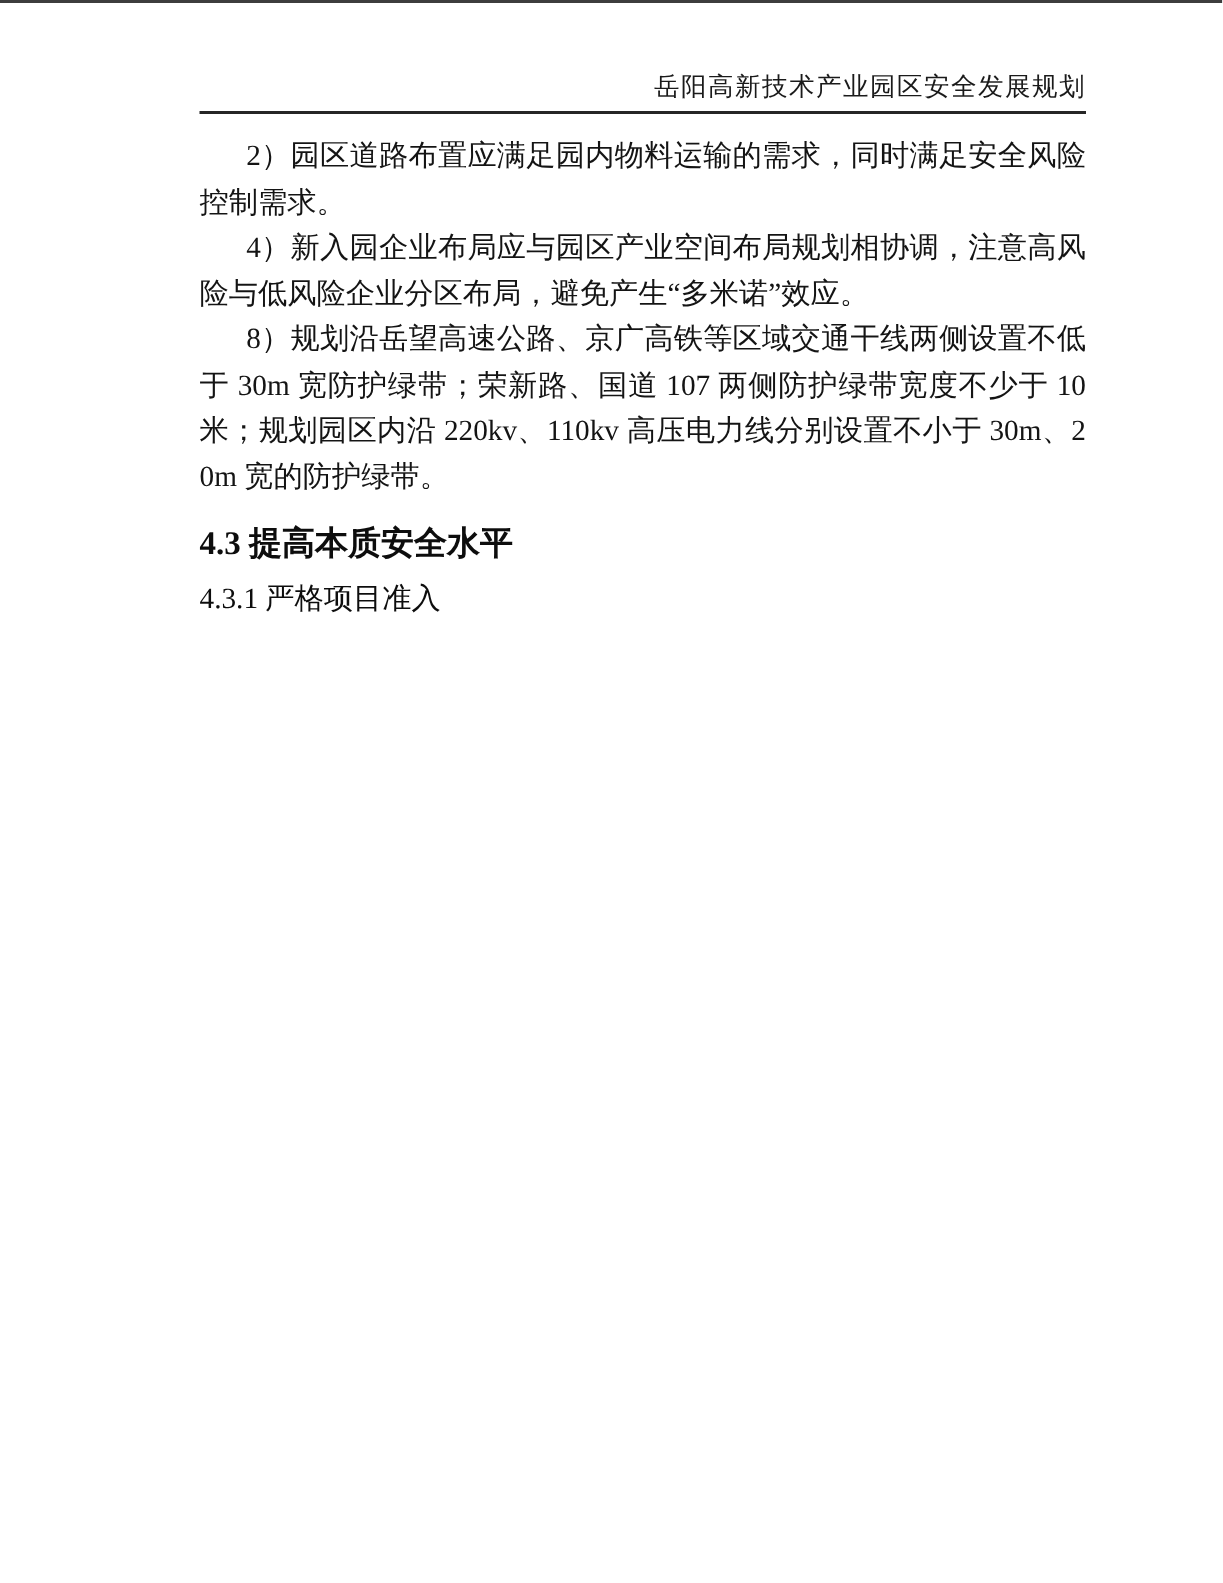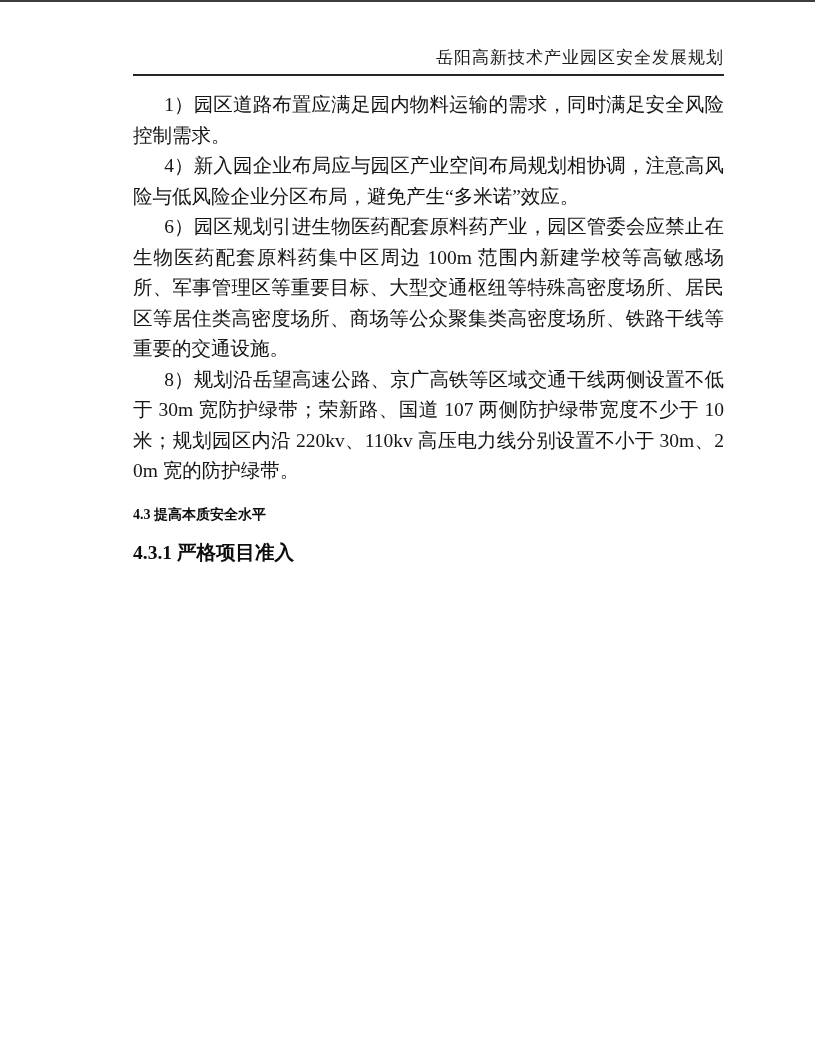--- a/index.html
+++ b/index.html
@@ -46,48 +46,47 @@
     margin: 0;
     font-size: 19.5px;
     line-height: 30.5px;
     text-align: justify;
     text-justify: inter-ideograph;
     text-indent: 1.6em;
     color: #141414;
     word-break: break-all;
   }
   h2.section-heading {
-    font-size: 14px;
+    font-size: 22px;
     line-height: 29px;
     font-weight: bold;
     margin: 13px 0 7px 0;
     color: #0d0d0d;
   }
   h3.subsection-heading {
     font-size: 19.5px;
     line-height: 27px;
-    font-weight: bold;
+    font-weight: normal;
     margin: 10px 0 2px 0;
     color: #0d0d0d;
   }
 </style>
 </head>
 <body>
 
 <div class="page">
   <div class="top-artifact"></div>
 
   <div class="content">
 
     <div class="running-header">岳阳高新技术产业园区安全发展规划</div>
 
     <div class="body-text">
-      <p class="body-para">1）园区道路布置应满足园内物料运输的需求，同时满足安全风险控制需求。</p>
+      <p class="body-para">2）园区道路布置应满足园内物料运输的需求，同时满足安全风险控制需求。</p>
       <p class="body-para">4）新入园企业布局应与园区产业空间布局规划相协调，注意高风险与低风险企业分区布局，避免产生“多米诺”效应。</p>
-      <p class="body-para">6）园区规划引进生物医药配套原料药产业，园区管委会应禁止在生物医药配套原料药集中区周边 100m 范围内新建学校等高敏感场所、军事管理区等重要目标、大型交通枢纽等特殊高密度场所、居民区等居住类高密度场所、商场等公众聚集类高密度场所、铁路干线等重要的交通设施。</p>
       <p class="body-para">8）规划沿岳望高速公路、京广高铁等区域交通干线两侧设置不低于 30m 宽防护绿带；荣新路、国道 107 两侧防护绿带宽度不少于 10 米；规划园区内沿 220kv、110kv 高压电力线分别设置不小于 30m、20m 宽的防护绿带。</p>
 
       <h2 class="section-heading">4.3 提高本质安全水平</h2>
 
       <h3 class="subsection-heading">4.3.1 严格项目准入</h3>
 
     </div>
 
   </div>
 </div>

